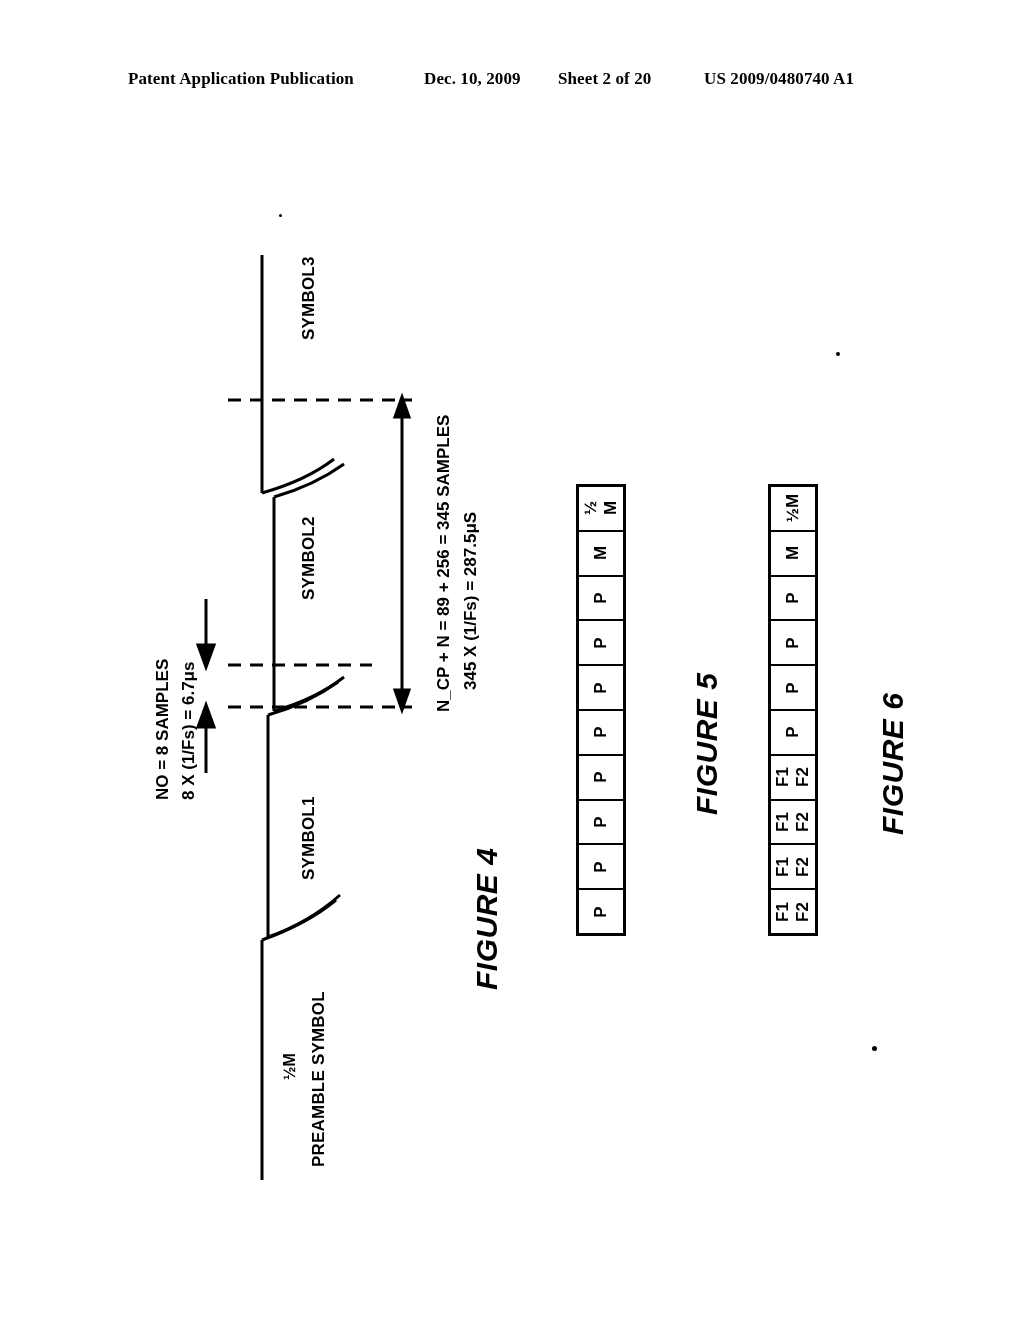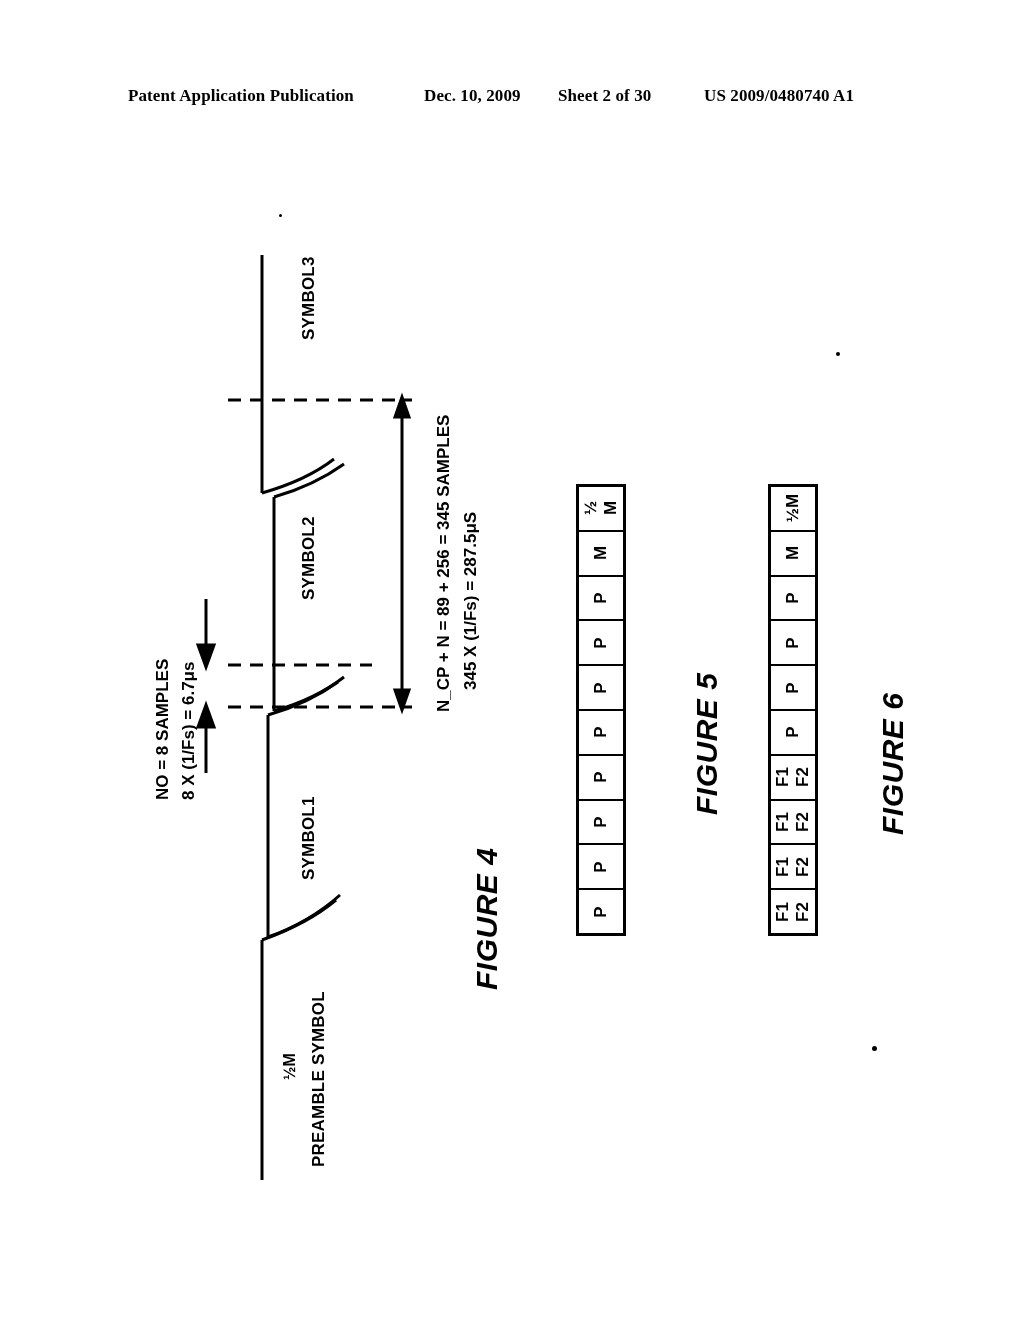--- a/index.html
+++ b/index.html
@@ -12,21 +12,21 @@
     height: 1320px;
     position: relative;
     font-family: "Liberation Sans", sans-serif;
     color: #000000;
     overflow: hidden;
   }
 
   
   .page-header {
     position: absolute;
-    top: 86px;
+    top: 69px;
     left: 128px;
     width: 768px;
     height: 28px;
     font-family: "Liberation Serif", serif;
     font-weight: bold;
     font-size: 17px;
     letter-spacing: 0.1px;
     white-space: nowrap;
   }
   .hdr-pub  { position: absolute; left: 0px;   top: 0px; }
@@ -145,21 +145,21 @@
     background: #000;
     border-radius: 50%;
   }
 </style>
 </head>
 <body>
 
 <div class="page-header">
   <span class="hdr-pub">Patent Application Publication</span>
   <span class="hdr-date">Dec. 10, 2009</span>
-  <span class="hdr-sheet">Sheet 2 of 30</span>
+  <span class="hdr-sheet">Sheet 2 of 20</span>
   <span class="hdr-num">US 2009/0480740 A1</span>
 </div>
 
 <div id="figure4-drawing">
   <svg width="300" height="990" viewBox="0 0 300 990" xmlns="http://www.w3.org/2000/svg">
     <g fill="none" stroke="#000" stroke-width="3" stroke-linecap="butt">
 
       <path d="M 112 985 L 112 745"></path>
 
       <path d="M 112 745 C 140 735 168 720 186 705"></path>

